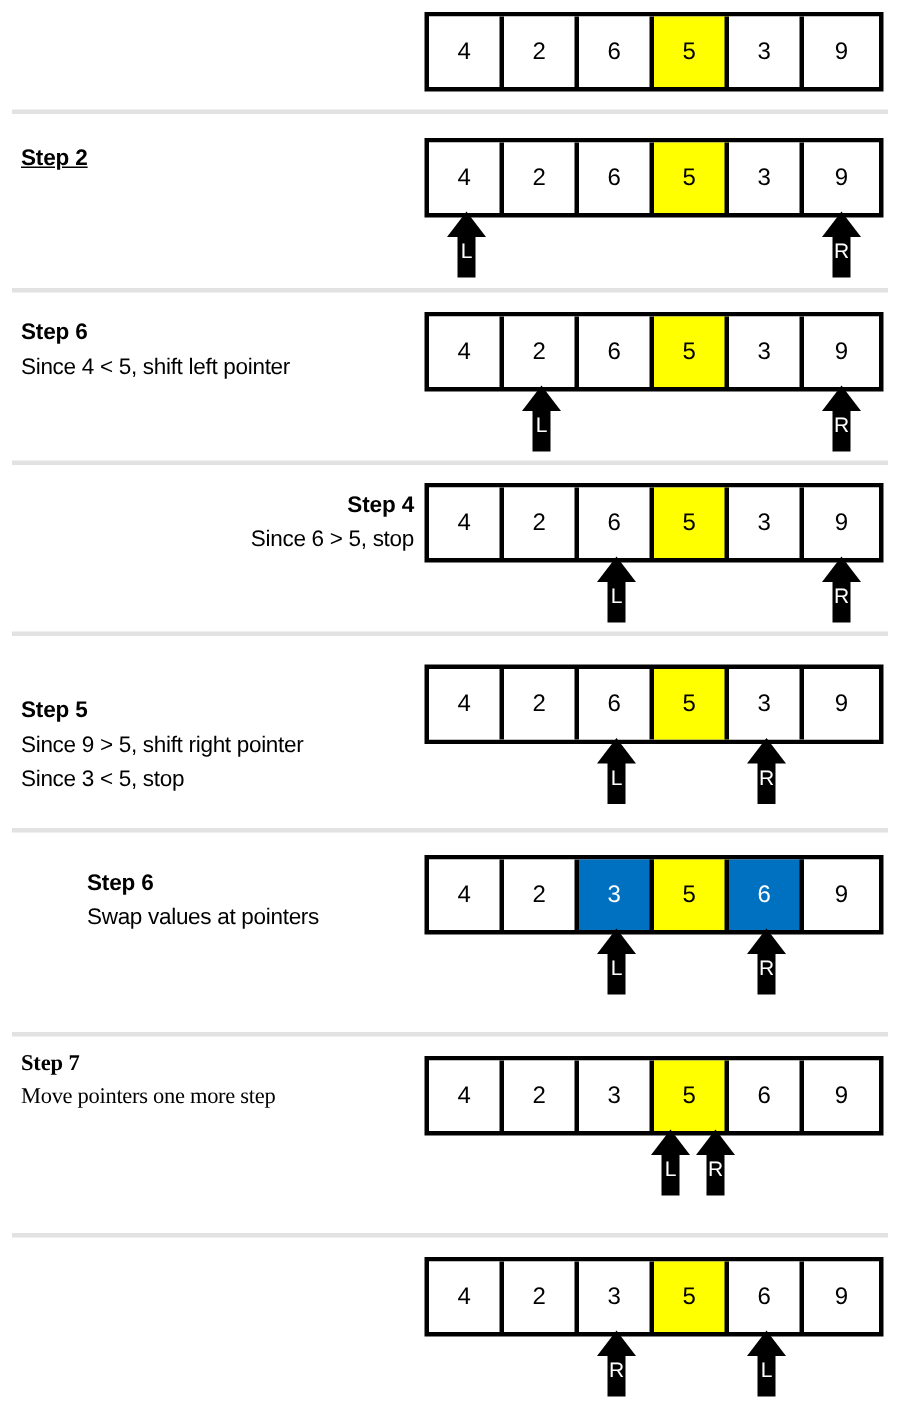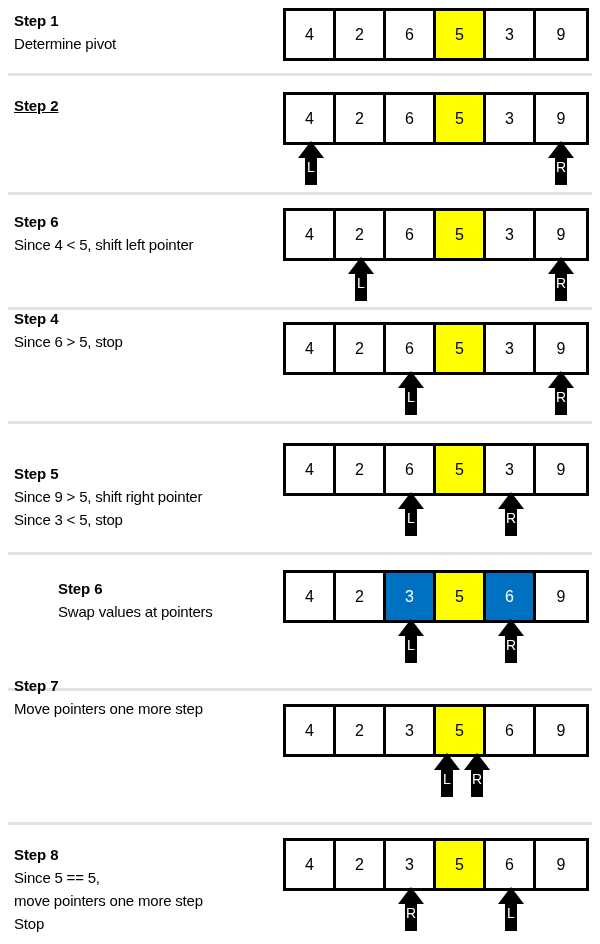--- a/index.html
+++ b/index.html
@@ -108,24 +108,20 @@
     font-size: 14px;
     font-weight: normal;
     line-height: 16px;
     z-index: 2;
   }
 </style>
 </head>
 <body>
 
 <div id="steps">
-    <div class="step-text" style="top: 10px;">
-      <div class="step-title">Step 1</div>
-      <div class="step-desc-line">Determine pivot</div>
-    </div>
     <div class="array" style="top: 8px;">
       <div class="cell">4</div>
       <div class="cell">2</div>
       <div class="cell">6</div>
       <div class="cell pivot">5</div>
       <div class="cell">3</div>
       <div class="cell">9</div>
     </div>
     <div class="separator" style="top: 73px;"></div>
     <div class="step-text" style="top: 95px; text-decoration: underline;">
@@ -166,21 +162,21 @@
       <div class="arrow-head"></div>
       <div class="arrow-shaft"></div>
       <div class="arrow-label">L</div>
     </div>
     <div class="pointer" style="left: 548px; top: 257px;">
       <div class="arrow-head"></div>
       <div class="arrow-shaft"></div>
       <div class="arrow-label">R</div>
     </div>
     <div class="separator" style="top: 307px;"></div>
-    <div class="step-text" style="top: 308px;">
+    <div class="step-text" style="top: 326px; text-align: right;">
       <div class="step-title">Step 4</div>
       <div class="step-desc-line">Since 6 &gt; 5, stop</div>
     </div>
     <div class="array" style="top: 322px;">
       <div class="cell">4</div>
       <div class="cell">2</div>
       <div class="cell">6</div>
       <div class="cell pivot">5</div>
       <div class="cell">3</div>
       <div class="cell">9</div>
@@ -236,21 +232,21 @@
       <div class="arrow-head"></div>
       <div class="arrow-shaft"></div>
       <div class="arrow-label">L</div>
     </div>
     <div class="pointer" style="left: 498px; top: 619px;">
       <div class="arrow-head"></div>
       <div class="arrow-shaft"></div>
       <div class="arrow-label">R</div>
     </div>
     <div class="separator" style="top: 688px;"></div>
-    <div class="step-text" style="top: 675px;">
+    <div class="step-text" style="top: 698px; font-family: Liberation Serif, serif;">
       <div class="step-title">Step 7</div>
       <div class="step-desc-line">Move pointers one more step</div>
     </div>
     <div class="array" style="top: 704px;">
       <div class="cell">4</div>
       <div class="cell">2</div>
       <div class="cell">3</div>
       <div class="cell pivot">5</div>
       <div class="cell">6</div>
       <div class="cell">9</div>
@@ -259,26 +255,20 @@
       <div class="arrow-head"></div>
       <div class="arrow-shaft"></div>
       <div class="arrow-label">L</div>
     </div>
     <div class="pointer" style="left: 464px; top: 753px;">
       <div class="arrow-head"></div>
       <div class="arrow-shaft"></div>
       <div class="arrow-label">R</div>
     </div>
     <div class="separator" style="top: 822px;"></div>
-    <div class="step-text" style="top: 844px;">
-      <div class="step-title">Step 8</div>
-      <div class="step-desc-line">Since 5 == 5,</div>
-      <div class="step-desc-line">move pointers one more step</div>
-      <div class="step-desc-line">Stop</div>
-    </div>
     <div class="array" style="top: 838px;">
       <div class="cell">4</div>
       <div class="cell">2</div>
       <div class="cell">3</div>
       <div class="cell pivot">5</div>
       <div class="cell">6</div>
       <div class="cell">9</div>
     </div>
     <div class="pointer" style="left: 398px; top: 887px;">
       <div class="arrow-head"></div>

